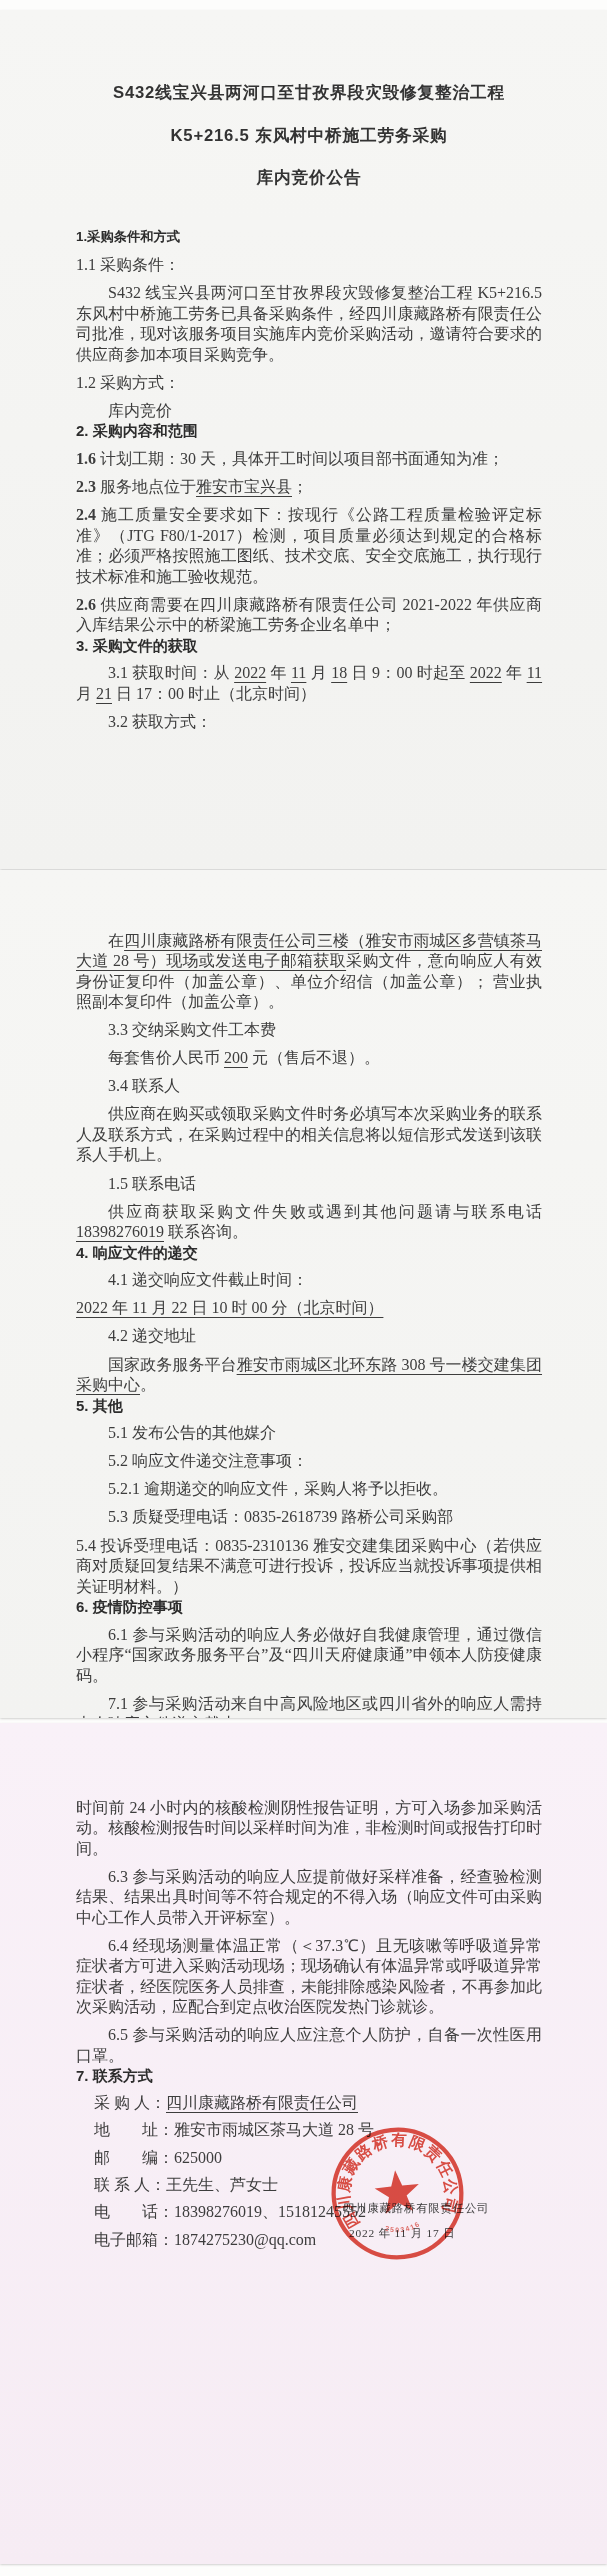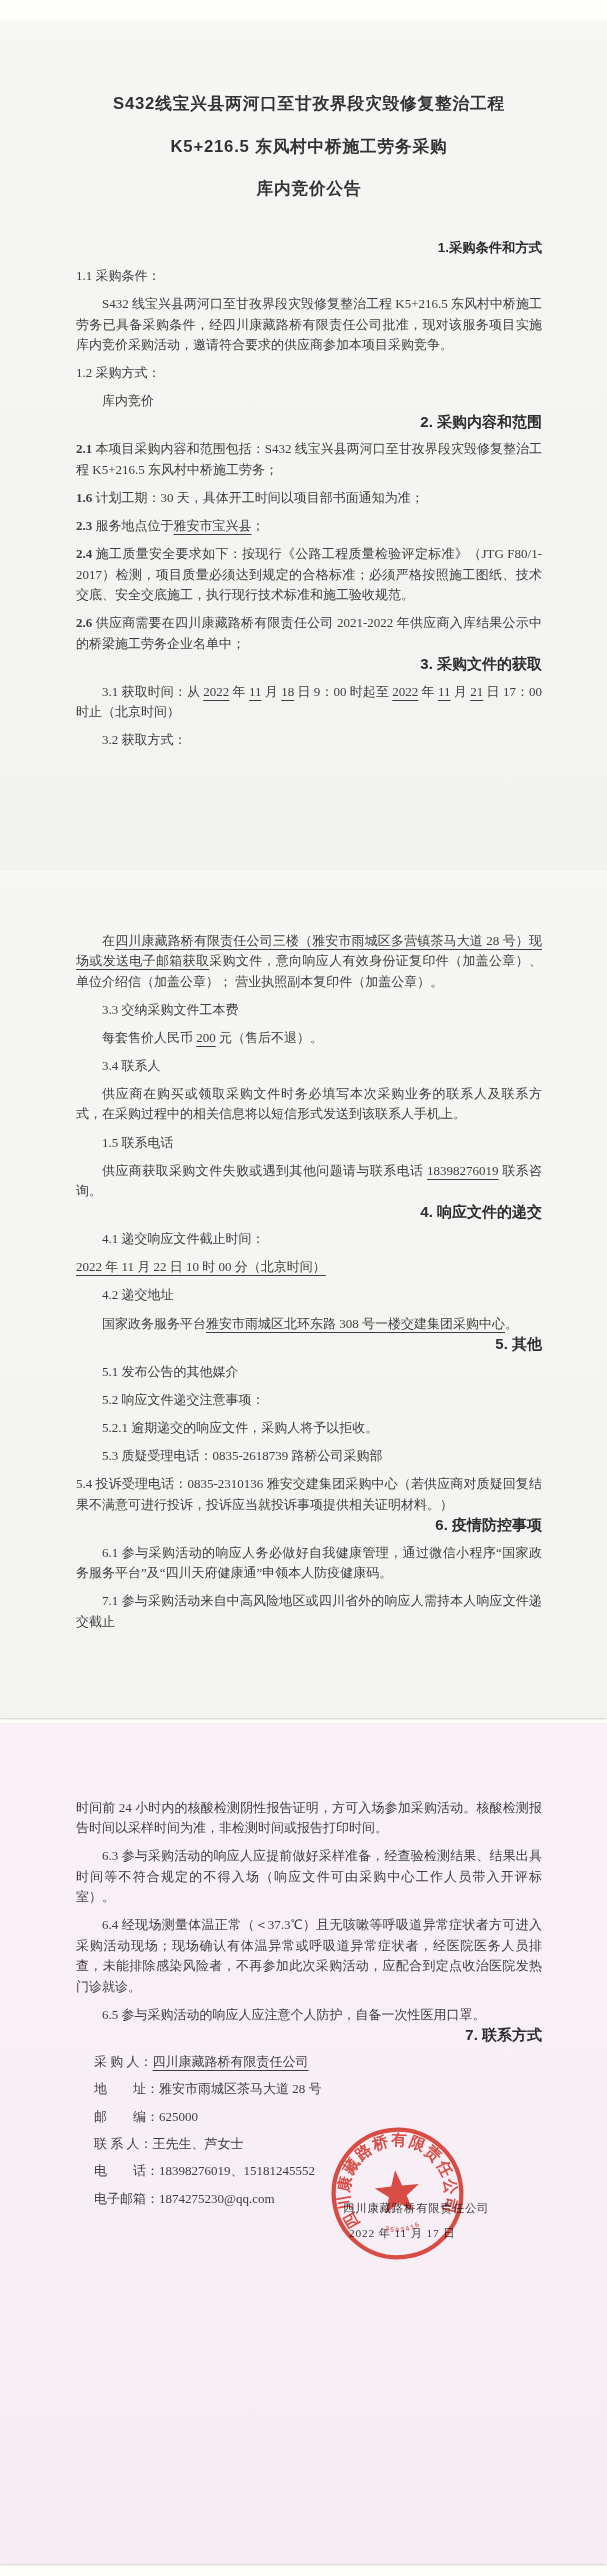--- a/index.html
+++ b/index.html
@@ -1,30 +1,30 @@
 <!DOCTYPE html>
 <html style="font-size:12px"><head>
 <meta charset="utf-8">
 <style>
   html,body{margin:0;padding:0;background:#ffffff;}
   .canvas{position:relative;width:607px;height:2576px;background:#fdfdfc;
           font-family:"Liberation Serif", serif;color:#3d3d3d;}
   .page{position:absolute;left:0;width:607px;overflow:hidden;
         box-shadow:0 0.8px 2.3px rgba(70,70,70,.35);}
-  .page1{top:21px;height:859px;background:linear-gradient(180deg,#f6f6f4,#f2f2f0);}
+  .page1{top:10px;height:859px;background:linear-gradient(180deg,#f6f6f4,#f2f2f0);}
   .page2{top:870px;height:848px;background:linear-gradient(180deg,#f6f6f4,#f3f3f1);}
   .page3{top:1723px;height:841px;background:linear-gradient(180deg,#f9f1f8,#f6ecf4);}
   .inner{padding:0 65px 0 76px;}
   .titles{padding-top:70px;text-align:center;}
   .title{font-family:"Liberation Sans", sans-serif;font-weight:bold;font-size:16.7px;
          line-height:26px;margin:0 0 16.7px 0;color:#333;letter-spacing:0.8px;}
-  p{margin:7.6px 0 0 0;font-size:13px;line-height:20.5px;text-align:justify;}
+  p{margin:7.6px 0 0 0;font-size:16px;line-height:20.5px;text-align:justify;}
   p.ind{text-indent:2em;}
   .sec{font-family:"Liberation Sans", sans-serif;font-weight:bold;font-size:15px;
-       line-height:20px;margin:0 0 0 0;color:#2d2d2d;text-align:right;}
+       line-height:20px;margin:0 0 0 0;color:#2d2d2d;}
   .sec1{font-size:13.3px;font-weight:600;font-family:"Liberation Sans", sans-serif;
         margin-top:36px;}
   .u{text-decoration:underline;text-underline-offset:3.8px;}
   .b{font-weight:bold;}
   .contact{margin-left:18px;}
   .contact p{margin-top:6.8px;}
   .sig{position:absolute;font-size:11.4px;color:#3a3a3a;letter-spacing:0.8px;white-space:nowrap;}
   .sig-company{left:343px;top:478px;}
   .sig-date{left:349px;top:503px;}
   .seal{position:absolute;left:329px;top:402px;width:137px;height:137px;
@@ -42,21 +42,20 @@
         <div class="title">S432线宝兴县两河口至甘孜界段灾毁修复整治工程</div>
         <div class="title">K5+216.5 东风村中桥施工劳务采购</div>
         <div class="title">库内竞价公告</div>
       </div>
       <div class="sec sec1">1.采购条件和方式</div>
       <p>1.1 采购条件：</p>
       <p class="ind">S432 线宝兴县两河口至甘孜界段灾毁修复整治工程 K5+216.5 东风村中桥施工劳务已具备采购条件，经四川康藏路桥有限责任公司批准，现对该服务项目实施库内竞价采购活动，邀请符合要求的供应商参加本项目采购竞争。</p>
       <p>1.2 采购方式：</p>
       <p class="ind">库内竞价</p>
       <div class="sec">2. 采购内容和范围</div>
-      <p><span class="b">2.1</span><span class=""> 本项目采购内容和范围包括：S432 线宝兴县两河口至甘孜界段灾毁修复整治工程 K5+216.5 东风村中桥施工劳务；</span></p>
       <p><span class="b">1.6</span><span class=""> 计划工期：30 天，具体开工时间以项目部书面通知为准；</span></p>
       <p><span class="b">2.3</span><span class=""> 服务地点位于</span><span class="u ">雅安市宝兴县</span><span class="">；</span></p>
       <p><span class="b">2.4</span><span class=""> 施工质量安全要求如下：按现行《公路工程质量检验评定标准》（JTG F80/1-2017）检测，项目质量必须达到规定的合格标准；必须严格按照施工图纸、技术交底、安全交底施工，执行现行技术标准和施工验收规范。</span></p>
       <p><span class="b">2.6</span><span class=""> 供应商需要在四川康藏路桥有限责任公司 2021-2022 年供应商入库结果公示中的桥梁施工劳务企业名单中；</span></p>
       <div class="sec">3. 采购文件的获取</div>
       <p class="ind"><span class="">3.1 获取时间：从 </span><span class="u ">2022</span><span class=""> 年 </span><span class="u ">11</span><span class=""> 月 </span><span class="u ">18</span><span class=""> 日 9：00 时起至 </span><span class="u ">2022</span><span class=""> 年 </span><span class="u ">11</span><span class=""> 月 </span><span class="u ">21</span><span class=""> 日 17：00 时止（北京时间）</span></p>
       <p class="ind">3.2 获取方式：</p>
     </div>
   </div>
 

